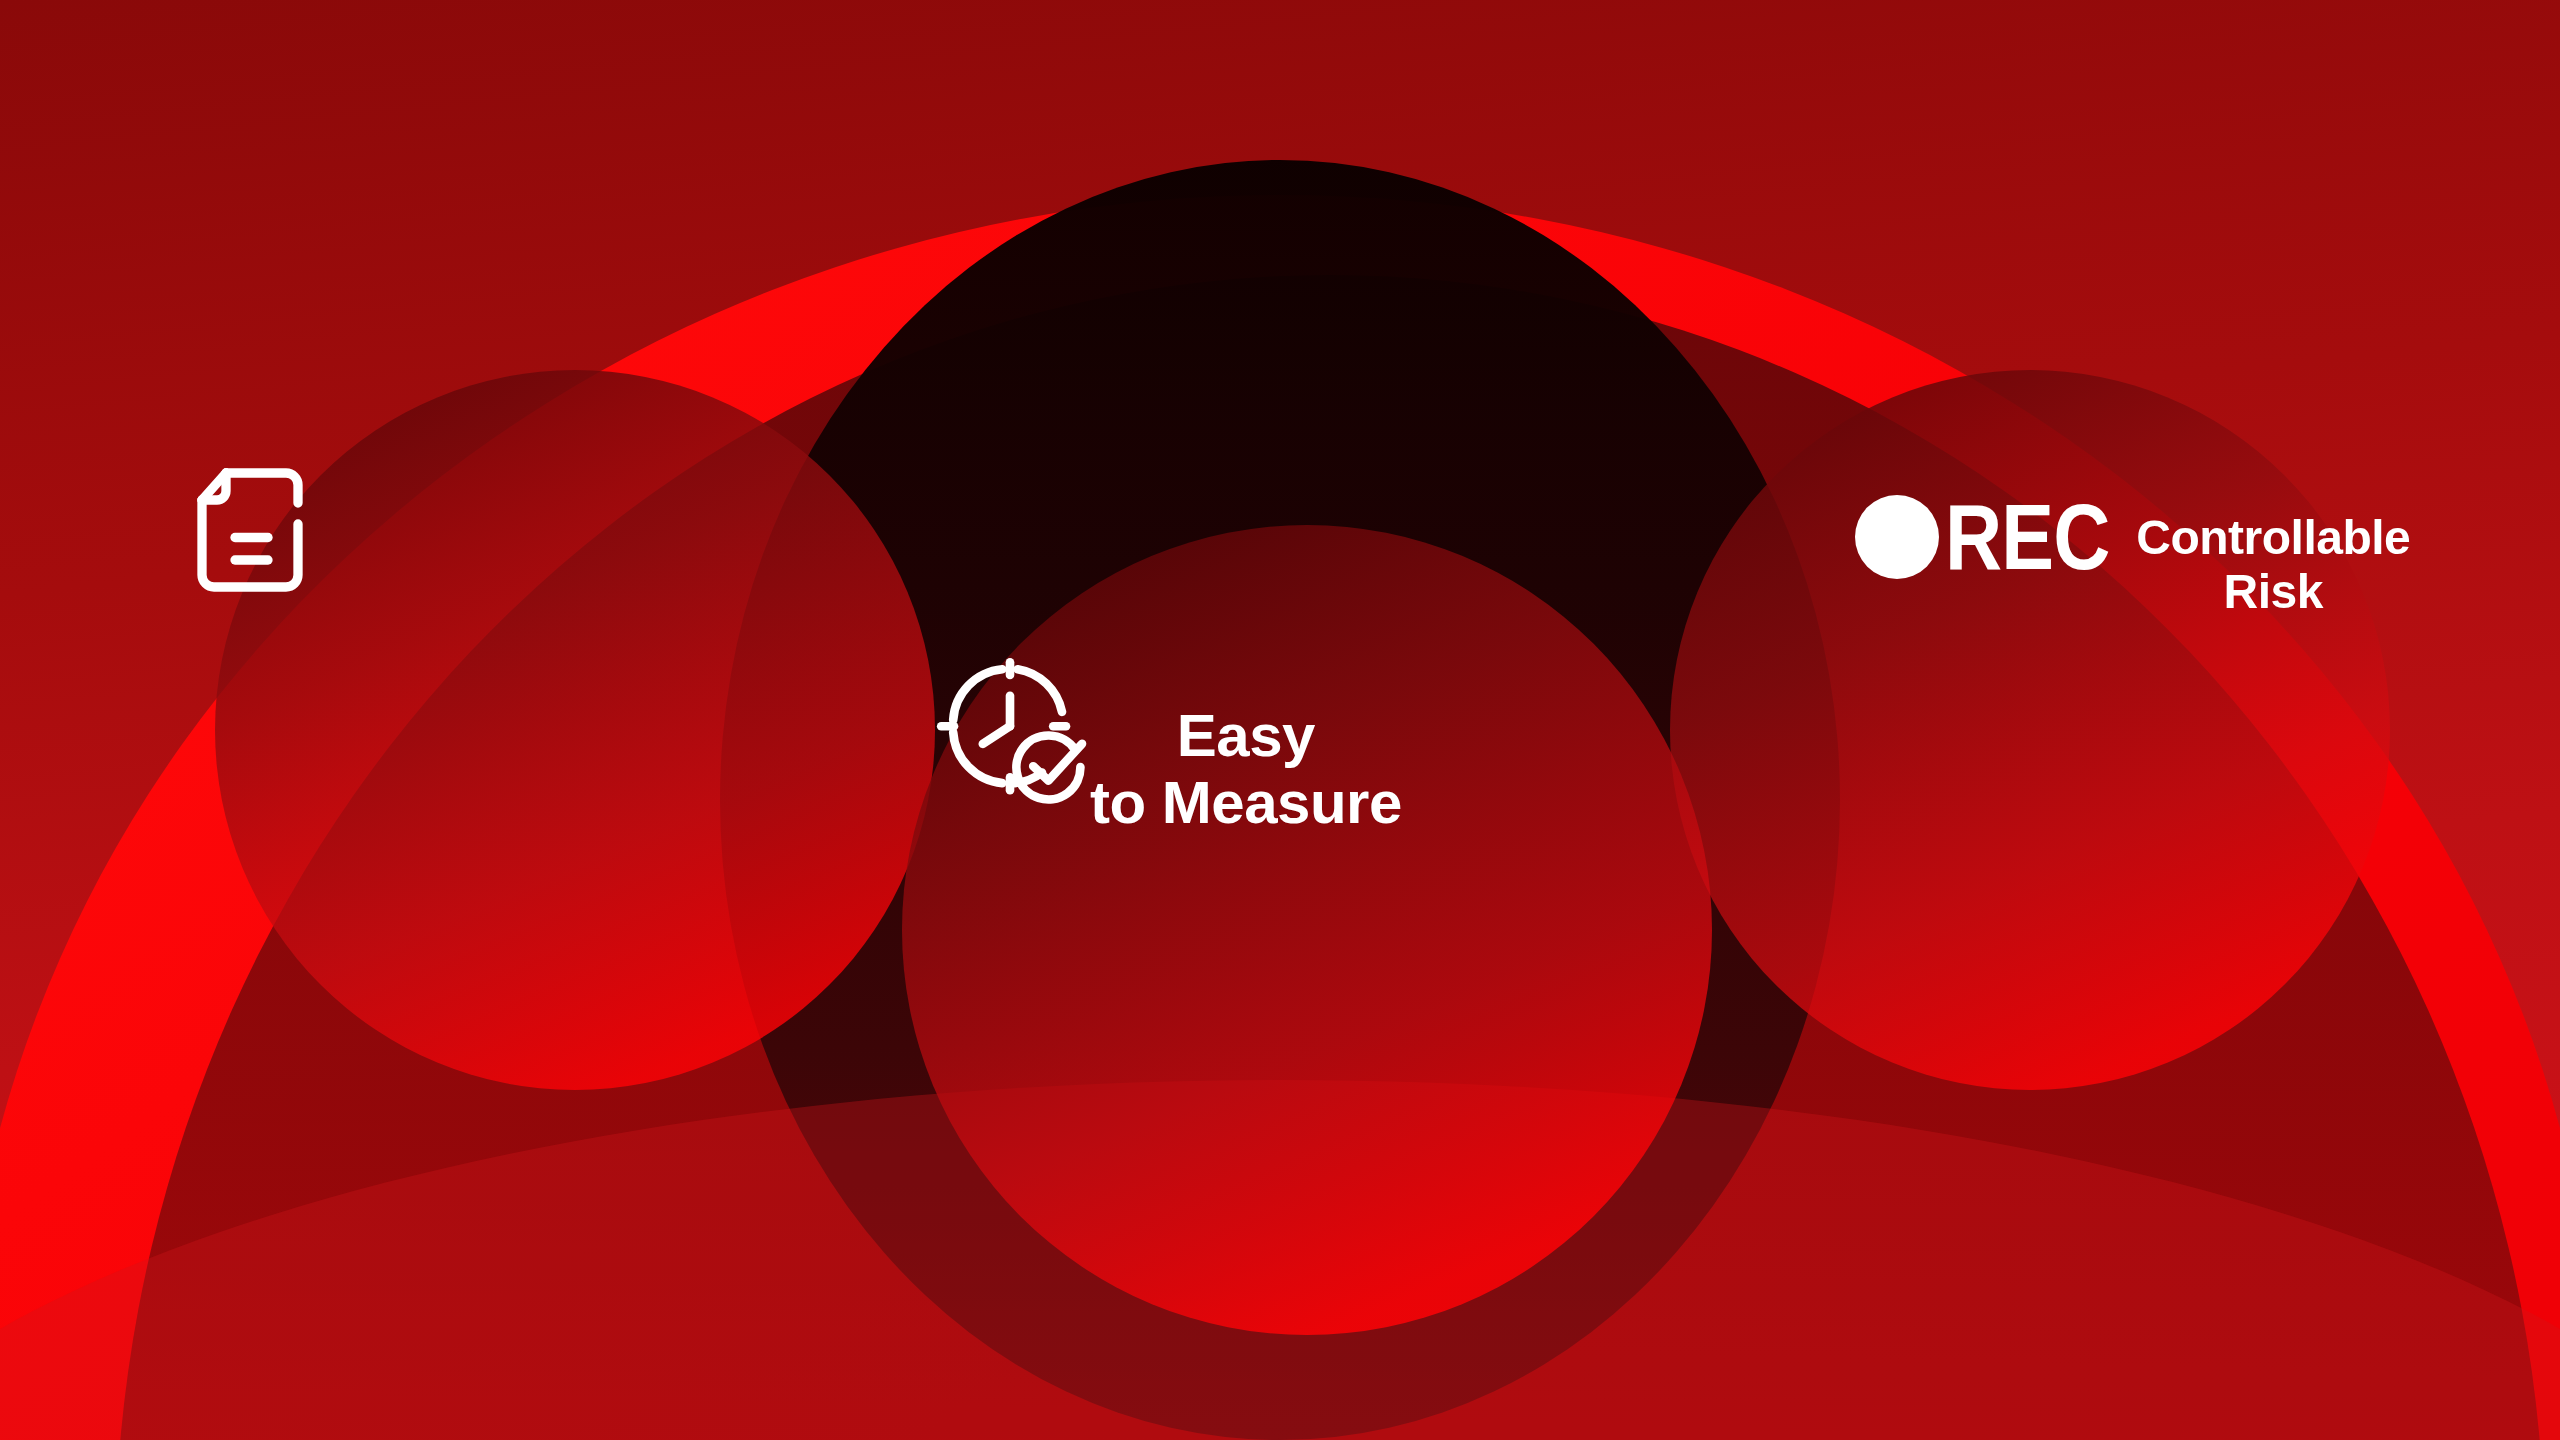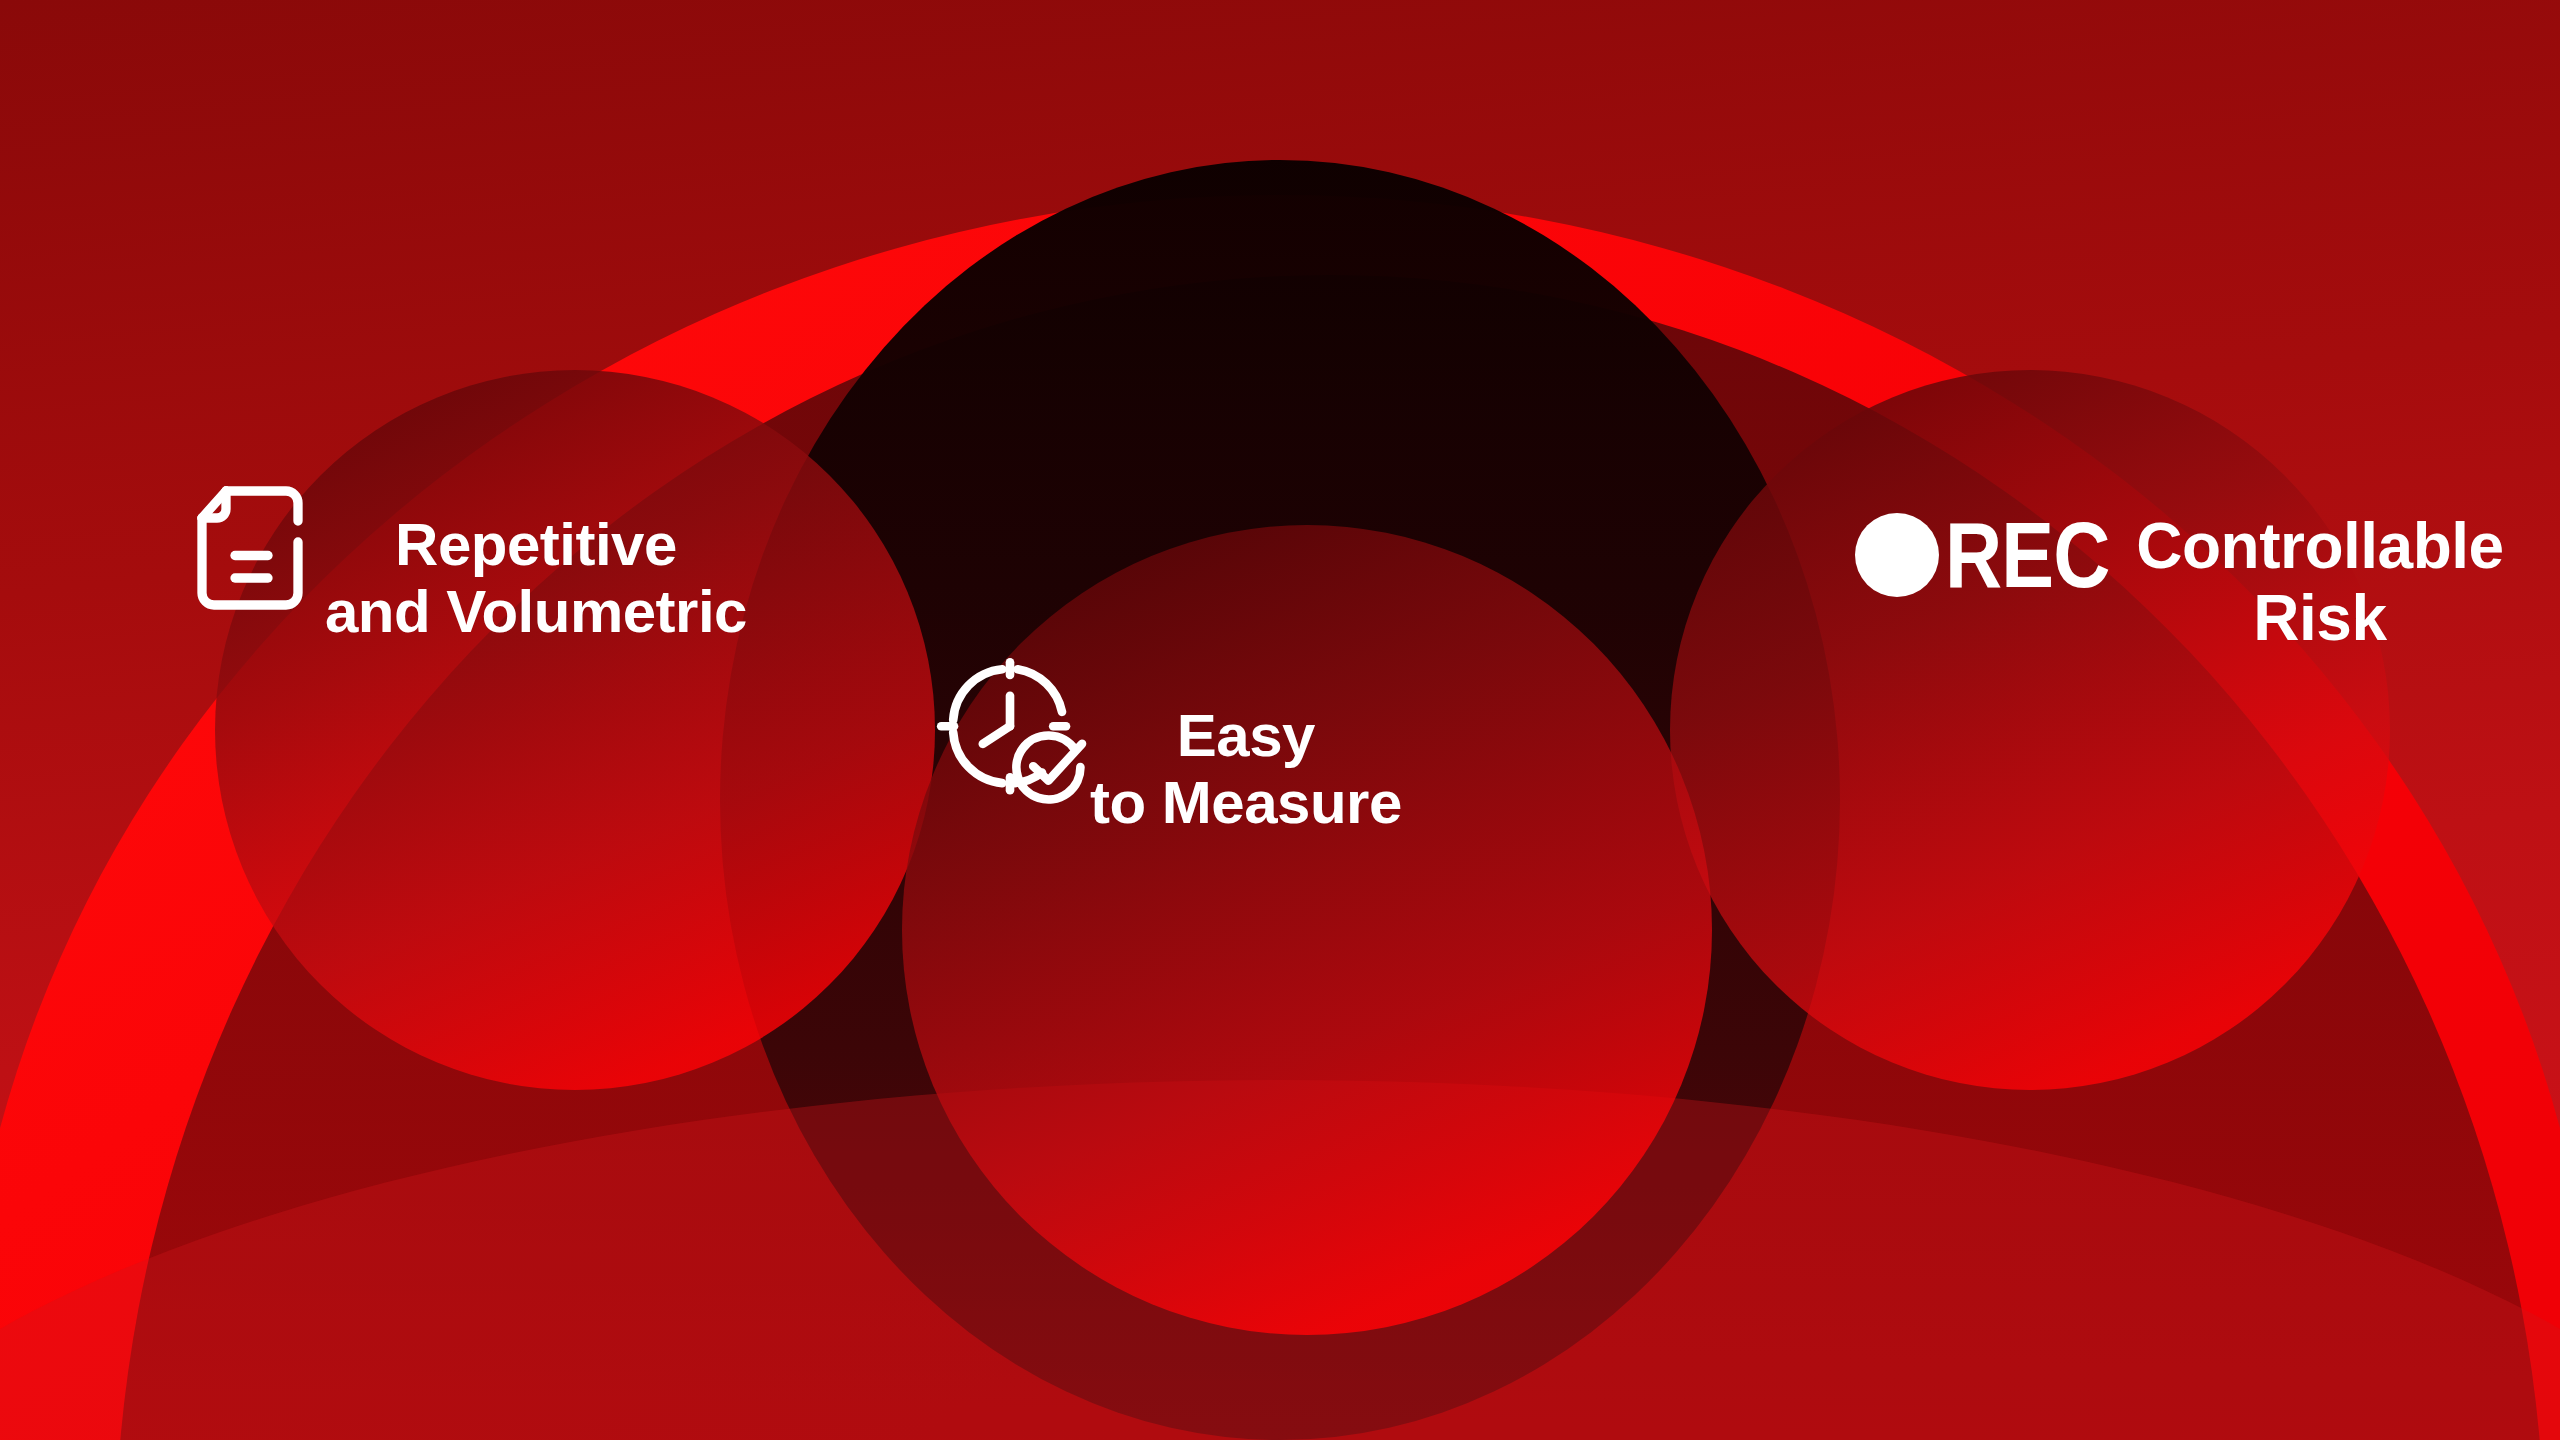--- a/index.html
+++ b/index.html
@@ -63,21 +63,21 @@
     font-size: 60px;
     margin-top: 72px;
   }
   
   #card-controllable {
     left: 1855px;
     top: 455px;
     width: 700px;
   }
   #card-controllable .card-label {
-    font-size: 64px;
+    font-size: 48px;
     margin-top: 56px;
   }
   .rec-wrap {
     display: flex;
     align-items: center;
     justify-content: center;
     height: 120px;
   }
   .rec-dot {
     width: 84px;
@@ -172,22 +172,20 @@
     <span class="card-icon">
       <svg width="150" height="150" viewBox="0 0 100 100" fill="none" stroke="#ffffff" stroke-width="6.2" stroke-linecap="round" stroke-linejoin="round">
         <path d="M34 12 H74 a8 8 0 0 1 8 8 V32"></path>
         <path d="M82 46 V80 a8 8 0 0 1 -8 8 H26 a8 8 0 0 1 -8 -8 V30"></path>
         <path d="M34 12 L18 30"></path>
         <path d="M34 12 V24 a6 6 0 0 1 -6 6 H18"></path>
         <path d="M40 55 H62"></path>
         <path d="M40 70 H62"></path>
       </svg>
     </span>
-    <div class="card-label">Repetitive
-and Volumetric</div>
   </div>
 
   <div class="card" id="card-easy">
     <span class="card-icon">
       <svg width="160" height="160" viewBox="0 0 100 100" fill="none" stroke="#ffffff" stroke-width="5.4" stroke-linecap="round" stroke-linejoin="round">
 
         <path d="M45.2 11.4 A34 34 0 0 0 14.5 43.1"></path>
         <path d="M14.5 50.9 A34 34 0 0 0 45.2 82.6"></path>
         <path d="M54.8 11.4 A34 34 0 0 1 82.5 38"></path>
         <path d="M52.9 82.6 A34 34 0 0 0 70 76"></path>

